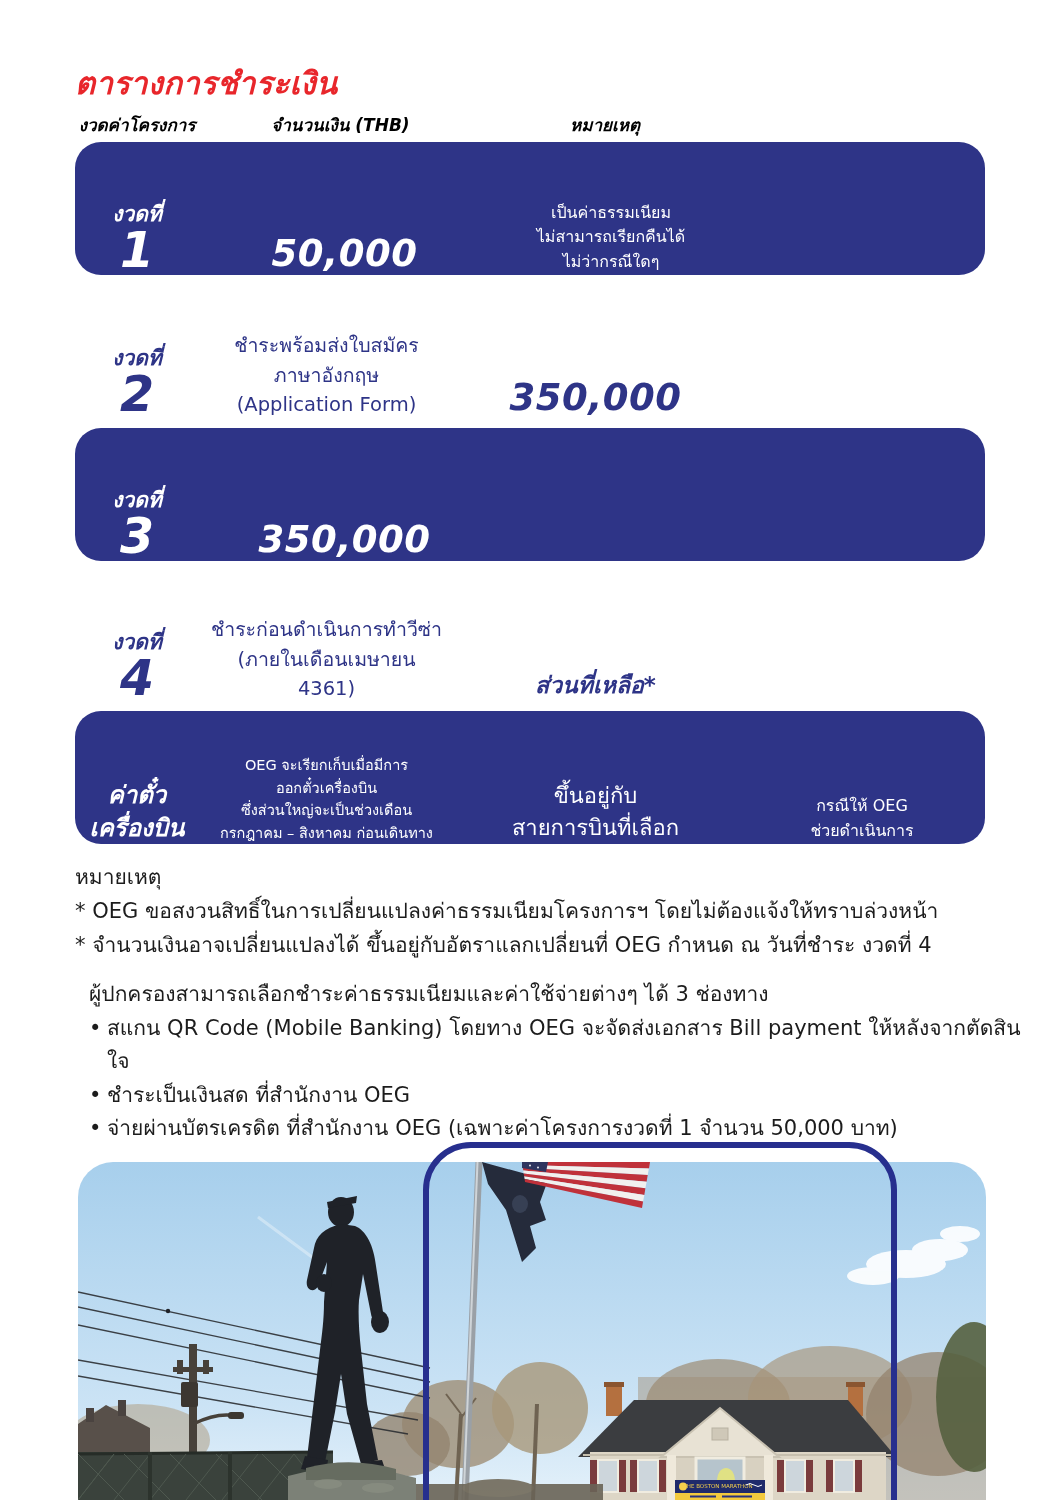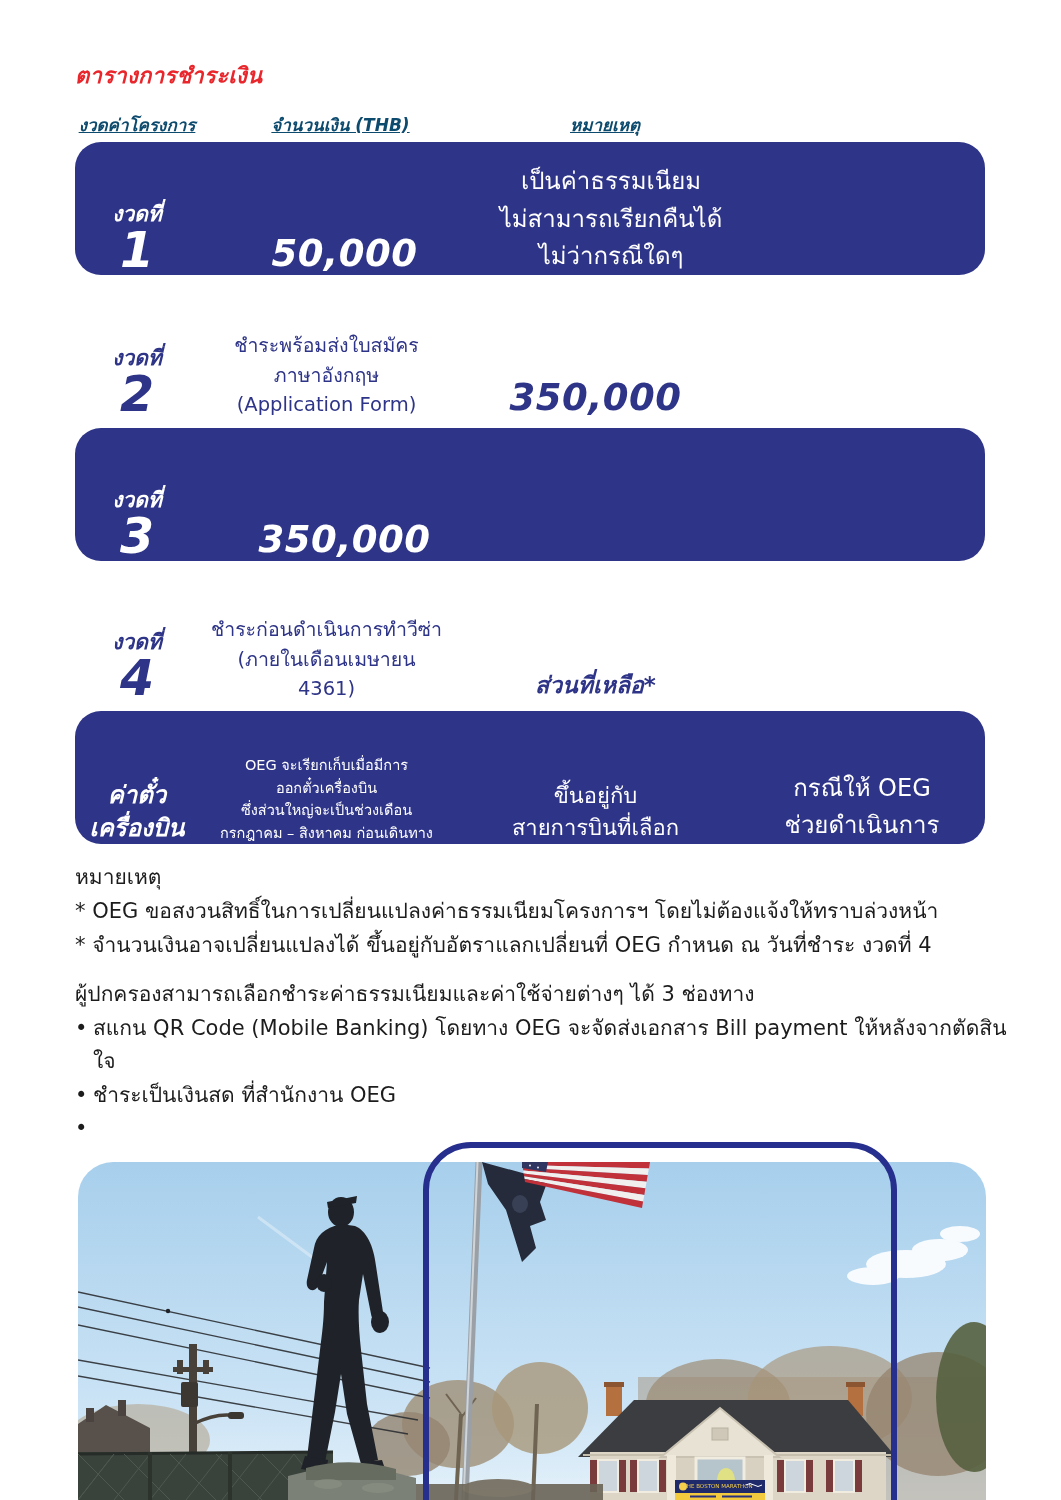--- a/index.html
+++ b/index.html
@@ -2,46 +2,46 @@
 <html><head>
 <meta charset="utf-8">
 <style>
   html,body{margin:0;padding:0;background:#ffffff;}
   .page{
     position:relative;width:1061px;height:1500px;overflow:hidden;background:#ffffff;
     font-family:"DejaVu Sans","Liberation Sans",sans-serif;color:#1c1c1c;
   }
   .title{
     position:absolute;left:75px;top:58px;margin:0;
-    font-size:22px;font-weight:bold;font-style:italic;color:#e8262b;letter-spacing:.3px;
+    font-size:31px;font-weight:bold;font-style:italic;color:#e8262b;letter-spacing:.3px;
   }
   .table{position:absolute;left:75px;top:106px;width:910px;}
   .thead{display:flex;height:36px;align-items:center;}
-  .th{font-style:italic;font-weight:bold;color:#0c4a6e;font-size:17px;text-align:center;text-decoration:underline;}
+  .th{font-style:italic;font-weight:bold;color:#000000;font-size:17px;text-align:center;}
   .w1{width:124px;flex:none;} .w2{width:251px;flex:none;} .w3{width:283px;flex:none;} .w4{width:246px;flex:none;}
   .trow{display:flex;align-items:flex-end;}
   .trow.filled{background:#2e3487;border-radius:26px;color:#ffffff;height:133px;}
   .trow.plain{background:transparent;color:#2e3487;height:123px;}
   .r1{margin-bottom:21px;} .r2{margin-bottom:9px;} .r3{margin-bottom:19px;} .r4{margin-bottom:8px;}
   .cell{display:flex;flex-direction:column;align-items:center;justify-content:center;text-align:center;padding:0 6px;box-sizing:border-box;}
   .vdiv{width:2px;flex:none;}
   .filled .vdiv{background:rgba(255,255,255,.95);margin:23px 0;}
   .plain .vdiv{background:#2e3487;margin:15px 0;}
   .lbl-prefix{font-size:21px;font-weight:bold;font-style:italic;line-height:1.1;}
   .lbl-big{font-size:49px;font-weight:bold;font-style:italic;line-height:.95;margin-top:2px;}
   .lbl-text{font-size:24px;font-weight:bold;font-style:italic;line-height:1.35;white-space:pre-line;}
   .step{font-size:19.5px;line-height:1.5;white-space:pre-line;}
   .step-small{font-size:14.5px;line-height:1.55;white-space:pre-line;}
   .amount-big{font-size:37px;font-weight:bold;font-style:italic;letter-spacing:.5px;}
   .amount-med{font-size:23px;font-weight:bold;font-style:italic;}
   .amount-text{font-size:22px;line-height:1.45;white-space:pre-line;}
-  .note{font-size:24px;line-height:1.55;white-space:pre-line;}
+  .note{font-size:16px;line-height:1.55;white-space:pre-line;}
   .notes{position:absolute;left:75px;top:860px;width:930px;font-size:21px;line-height:1.62;color:#1c1c1c;}
   .notes div{white-space:pre-line;}
-  .channels{position:absolute;left:75px;top:978px;width:940px;font-size:21px;line-height:1.6;color:#1c1c1c;}
+  .channels{position:absolute;left:89px;top:978px;width:940px;font-size:21px;line-height:1.6;color:#1c1c1c;}
   .bullet-row{display:flex;align-items:flex-start;}
   .bullet-dot{flex:none;width:18px;text-align:left;font-size:21px;}
   .photo-wrap{
     position:absolute;left:78px;top:1162px;width:908px;height:338px;
     border-radius:35px 35px 0 0;overflow:hidden;z-index:1;
   }
   .frame-overlay{
     position:absolute;left:423px;top:1142px;width:474px;height:430px;
     border:6px solid #272f8e;border-radius:48px;box-sizing:border-box;z-index:2;background:transparent;
   }
@@ -153,20 +153,21 @@
     <div class="bullet-row">
       <span class="bullet-dot">•</span>
       <span>สแกน QR Code (Mobile Banking) โดยทาง OEG จะจัดส่งเอกสาร Bill payment ให้หลังจากตัดสินใจ</span>
     </div>
     <div class="bullet-row">
       <span class="bullet-dot">•</span>
       <span>ชำระเป็นเงินสด ที่สำนักงาน OEG</span>
     </div>
     <div class="bullet-row">
       <span class="bullet-dot">•</span>
+      <span>จ่ายผ่านบัตรเครดิต ที่สำนักงาน OEG (เฉพาะค่าโครงการงวดที่ 1 จำนวน 50,000 บาท)</span>
     </div>
   </div>
 
   <div class="photo-wrap">
     <svg viewBox="0 0 908 338" width="908" height="338" xmlns="http://www.w3.org/2000/svg">
       <defs>
         <linearGradient id="sky" x1="0" y1="0" x2="0" y2="1">
           <stop offset="0" stop-color="#a7cfec"></stop>
           <stop offset="0.72" stop-color="#cbe3f5"></stop>
           <stop offset="1" stop-color="#e4f1fa"></stop>

